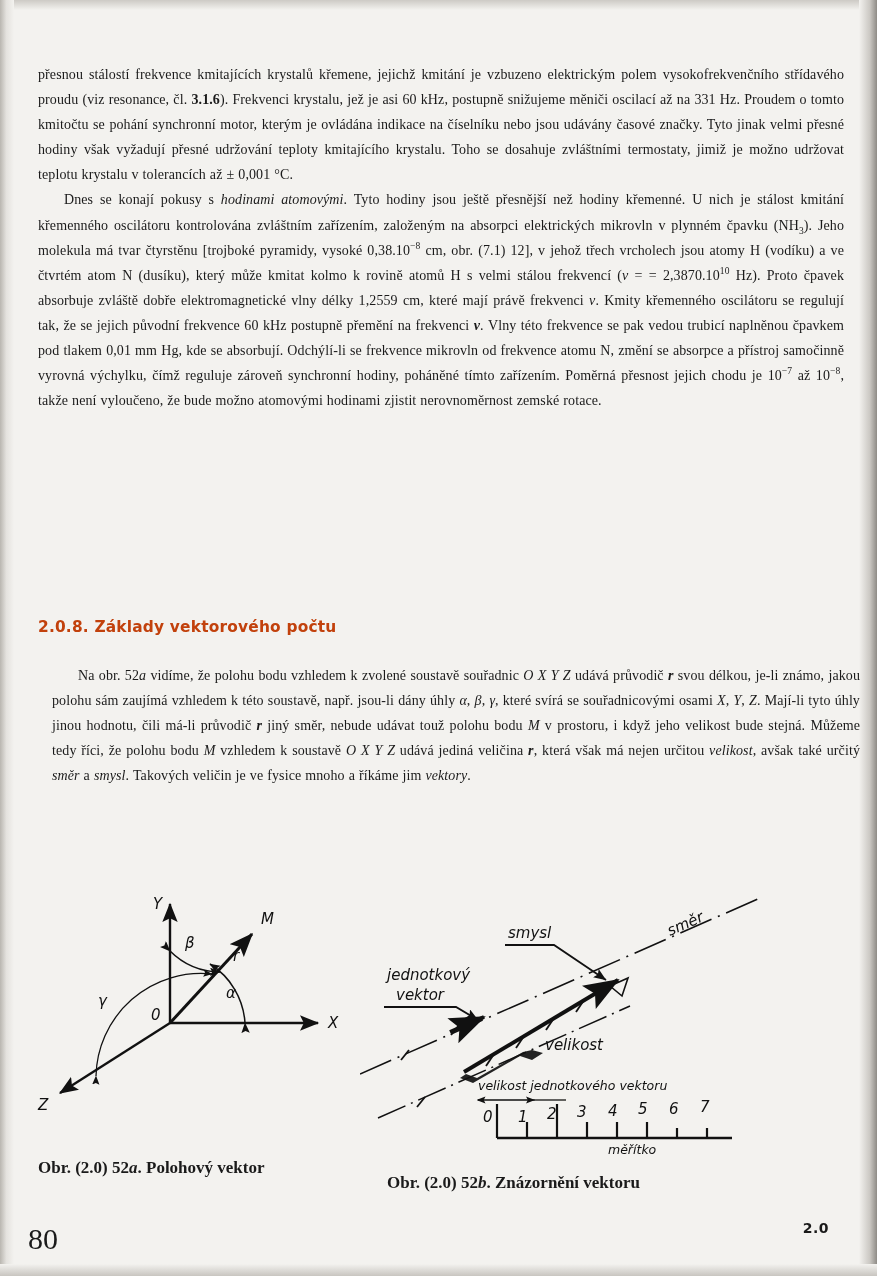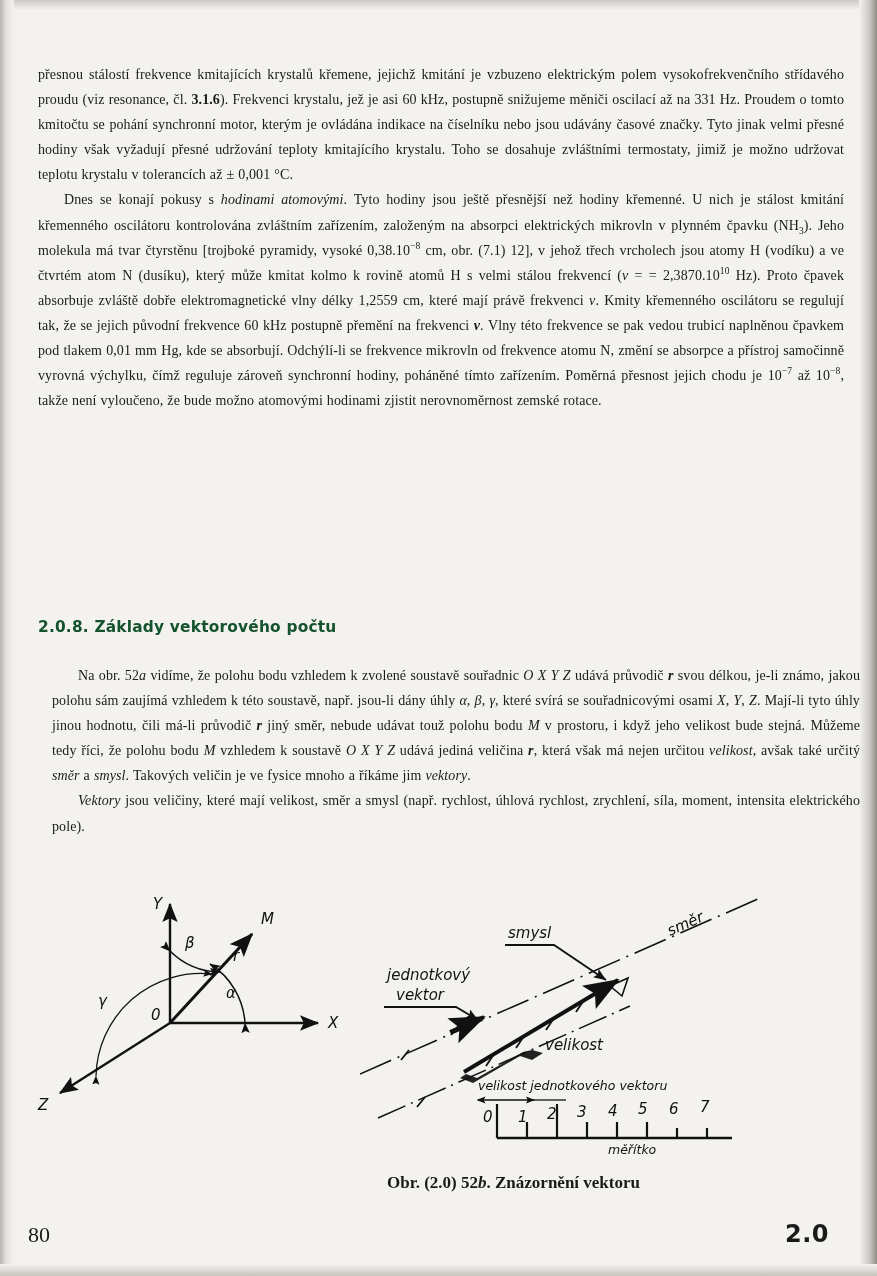--- a/index.html
+++ b/index.html
@@ -64,21 +64,21 @@
 
   h2.section-head {
     position: absolute;
     left: 38px;
     top: 618px;
     margin: 0;
     font-family: "DejaVu Sans", "Liberation Sans", sans-serif;
     font-size: 15.4px;
     font-weight: bold;
     letter-spacing: 0.2px;
-    color: #14532d;
+    color: #c2410c;
   }
 
   .body-text-2 {
     position: absolute;
     left: 52px;
     top: 663px;
     width: 808px;
   }
 
   .figures {
@@ -105,28 +105,28 @@
     white-space: nowrap;
   }
   .caption .cap-it { font-style: italic; font-weight: bold; }
   #cap-a { left: 38px; top: 0; }
   #cap-b { left: 387px; top: 15px; }
 
   .folio-left {
     position: absolute;
     left: 28px;
     top: 1222px;
-    font-size: 22px;
+    font-size: 30px;
     font-family: "Liberation Serif", "DejaVu Serif", serif;
   }
   .folio-right {
     position: absolute;
     right: 48px;
     top: 1220px;
-    font-size: 24px;
+    font-size: 14px;
     font-weight: bold;
     font-family: "DejaVu Sans", "Liberation Sans", sans-serif;
     letter-spacing: 0.5px;
   }
 
   .fig-label {
     font-family: "DejaVu Sans", "Liberation Sans", sans-serif;
     font-style: italic;
     font-size: 15px;
     fill: #111;
@@ -150,21 +150,20 @@
 
   <div class="body-text">
     <p class="para">přesnou stálostí frekvence kmitajících krystalů křemene, jejichž kmitání je vzbuzeno elektrickým polem vysokofrekvenčního střídavého proudu (viz resonance, čl.&nbsp;<b>3.1.6</b>). Frekvenci krystalu, jež je asi 60&nbsp;kHz, postupně snižujeme měniči oscilací až na 331&nbsp;Hz. Proudem o tomto kmitočtu se pohání synchronní motor, kterým je ovládána indikace na číselníku nebo jsou udávány časové značky. Tyto jinak velmi přesné hodiny však vyžadují přesné udržování teploty kmitajícího krystalu. Toho se dosahuje zvláštními termostaty, jimiž je možno udržovat teplotu krystalu v tolerancích až ± 0,001&nbsp;°C.</p>
     <p class="para indent">Dnes se konají pokusy s <i>hodinami atomovými</i>. Tyto hodiny jsou ještě přesnější než hodiny křemenné. U nich je stálost kmitání křemenného oscilátoru kontrolována zvláštním zařízením, založeným na absorpci elektrických mikrovln v plynném čpavku (NH<span class="sub">3</span>). Jeho molekula má tvar čtyrstěnu [trojboké pyramidy, vysoké 0,38.10<span class="sup">−8</span> cm, obr. (7.1) 12], v jehož třech vrcholech jsou atomy H (vodíku) a ve čtvrtém atom N (dusíku), který může kmitat kolmo k rovině atomů H s velmi stálou frekvencí (<i>ν</i> = = 2,3870.10<span class="sup">10</span> Hz). Proto čpavek absorbuje zvláště dobře elektromagnetické vlny délky 1,2559 cm, které mají právě frekvenci <i>ν</i>. Kmity křemenného oscilátoru se regulují tak, že se jejich původní frekvence 60 kHz postupně přemění na frekvenci <b><i>ν</i></b>. Vlny této frekvence se pak vedou trubicí naplněnou čpavkem pod tlakem 0,01 mm Hg, kde se absorbují. Odchýlí-li se frekvence mikrovln od frekvence atomu N, změní se absorpce a přístroj samočinně vyrovná výchylku, čímž reguluje zároveň synchronní hodiny, poháněné tímto zařízením. Poměrná přesnost jejich chodu je 10<span class="sup">−7</span> až 10<span class="sup">−8</span>, takže není vyloučeno, že bude možno atomovými hodinami zjistit nerovnoměrnost zemské rotace.</p>
   </div>
 
   <h2 class="section-head">2.0.8. Základy vektorového počtu</h2>
 
   <div class="body-text-2">
     <p class="para indent">Na obr. 52<i>a</i> vidíme, že polohu bodu vzhledem k zvolené soustavě souřadnic <i>O X Y Z</i> udává průvodič <b><i>r</i></b> svou délkou, je-li známo, jakou polohu sám zaujímá vzhledem k této soustavě, např. jsou-li dány úhly <i>α</i>, <i>β</i>, <i>γ</i>, které svírá se souřadnicovými osami <i>X</i>, <i>Y</i>, <i>Z</i>. Mají-li tyto úhly jinou hodnotu, čili má-li průvodič <b><i>r</i></b> jiný směr, nebude udávat touž polohu bodu <i>M</i> v prostoru, i když jeho velikost bude stejná. Můžeme tedy říci, že polohu bodu <i>M</i> vzhledem k soustavě <i>O X Y Z</i> udává jediná veličina <b><i>r</i></b>, která však má nejen určitou <i>velikost</i>, avšak také určitý <i>směr</i> a <i>smysl</i>. Takových veličin je ve fysice mnoho a říkáme jim <i>vektory</i>.</p>
-    <p class="para indent"><i>Vektory</i> jsou veličiny, které mají velikost, směr a smysl (např. rychlost, úhlová rychlost, zrychlení, síla, moment, intensita elektrického pole).</p>
   </div>
 
   <div class="figures">
 
     <svg class="fig-svg" style="position:absolute;left:30px;top:0;" width="350" height="260" viewBox="0 0 350 260">
       <defs>
         <marker id="arrHead" markerWidth="9" markerHeight="9" refX="7.5" refY="3.2" orient="auto">
           <path d="M0,0 L8,3.2 L0,6.4 L1.6,3.2 Z" fill="#111"></path>
         </marker>
         <marker id="arrHeadSm" markerWidth="8" markerHeight="8" refX="6.6" refY="2.8" orient="auto">
@@ -275,20 +274,21 @@
         <text x="248" y="228">4</text>
         <text x="278" y="226">5</text>
         <text x="309" y="226">6</text>
         <text x="340" y="224">7</text>
       </g>
       <text class="fig-label-sm" x="248" y="266">měřítko</text>
     </svg>
   </div>
 
   <div class="caption-row">
+    <div class="caption" id="cap-a"><span>Obr. (2.0) 52</span><span class="cap-it">a</span><span>. Polohový vektor</span></div>
 
     <div class="caption" id="cap-b"><span>Obr. (2.0) 52</span><span class="cap-it">b</span><span>. Znázornění vektoru</span></div>
   </div>
 
   <div class="folio-left">80</div>
   <div class="folio-right">2.0</div>
 
 </div>
 
 </body></html>

